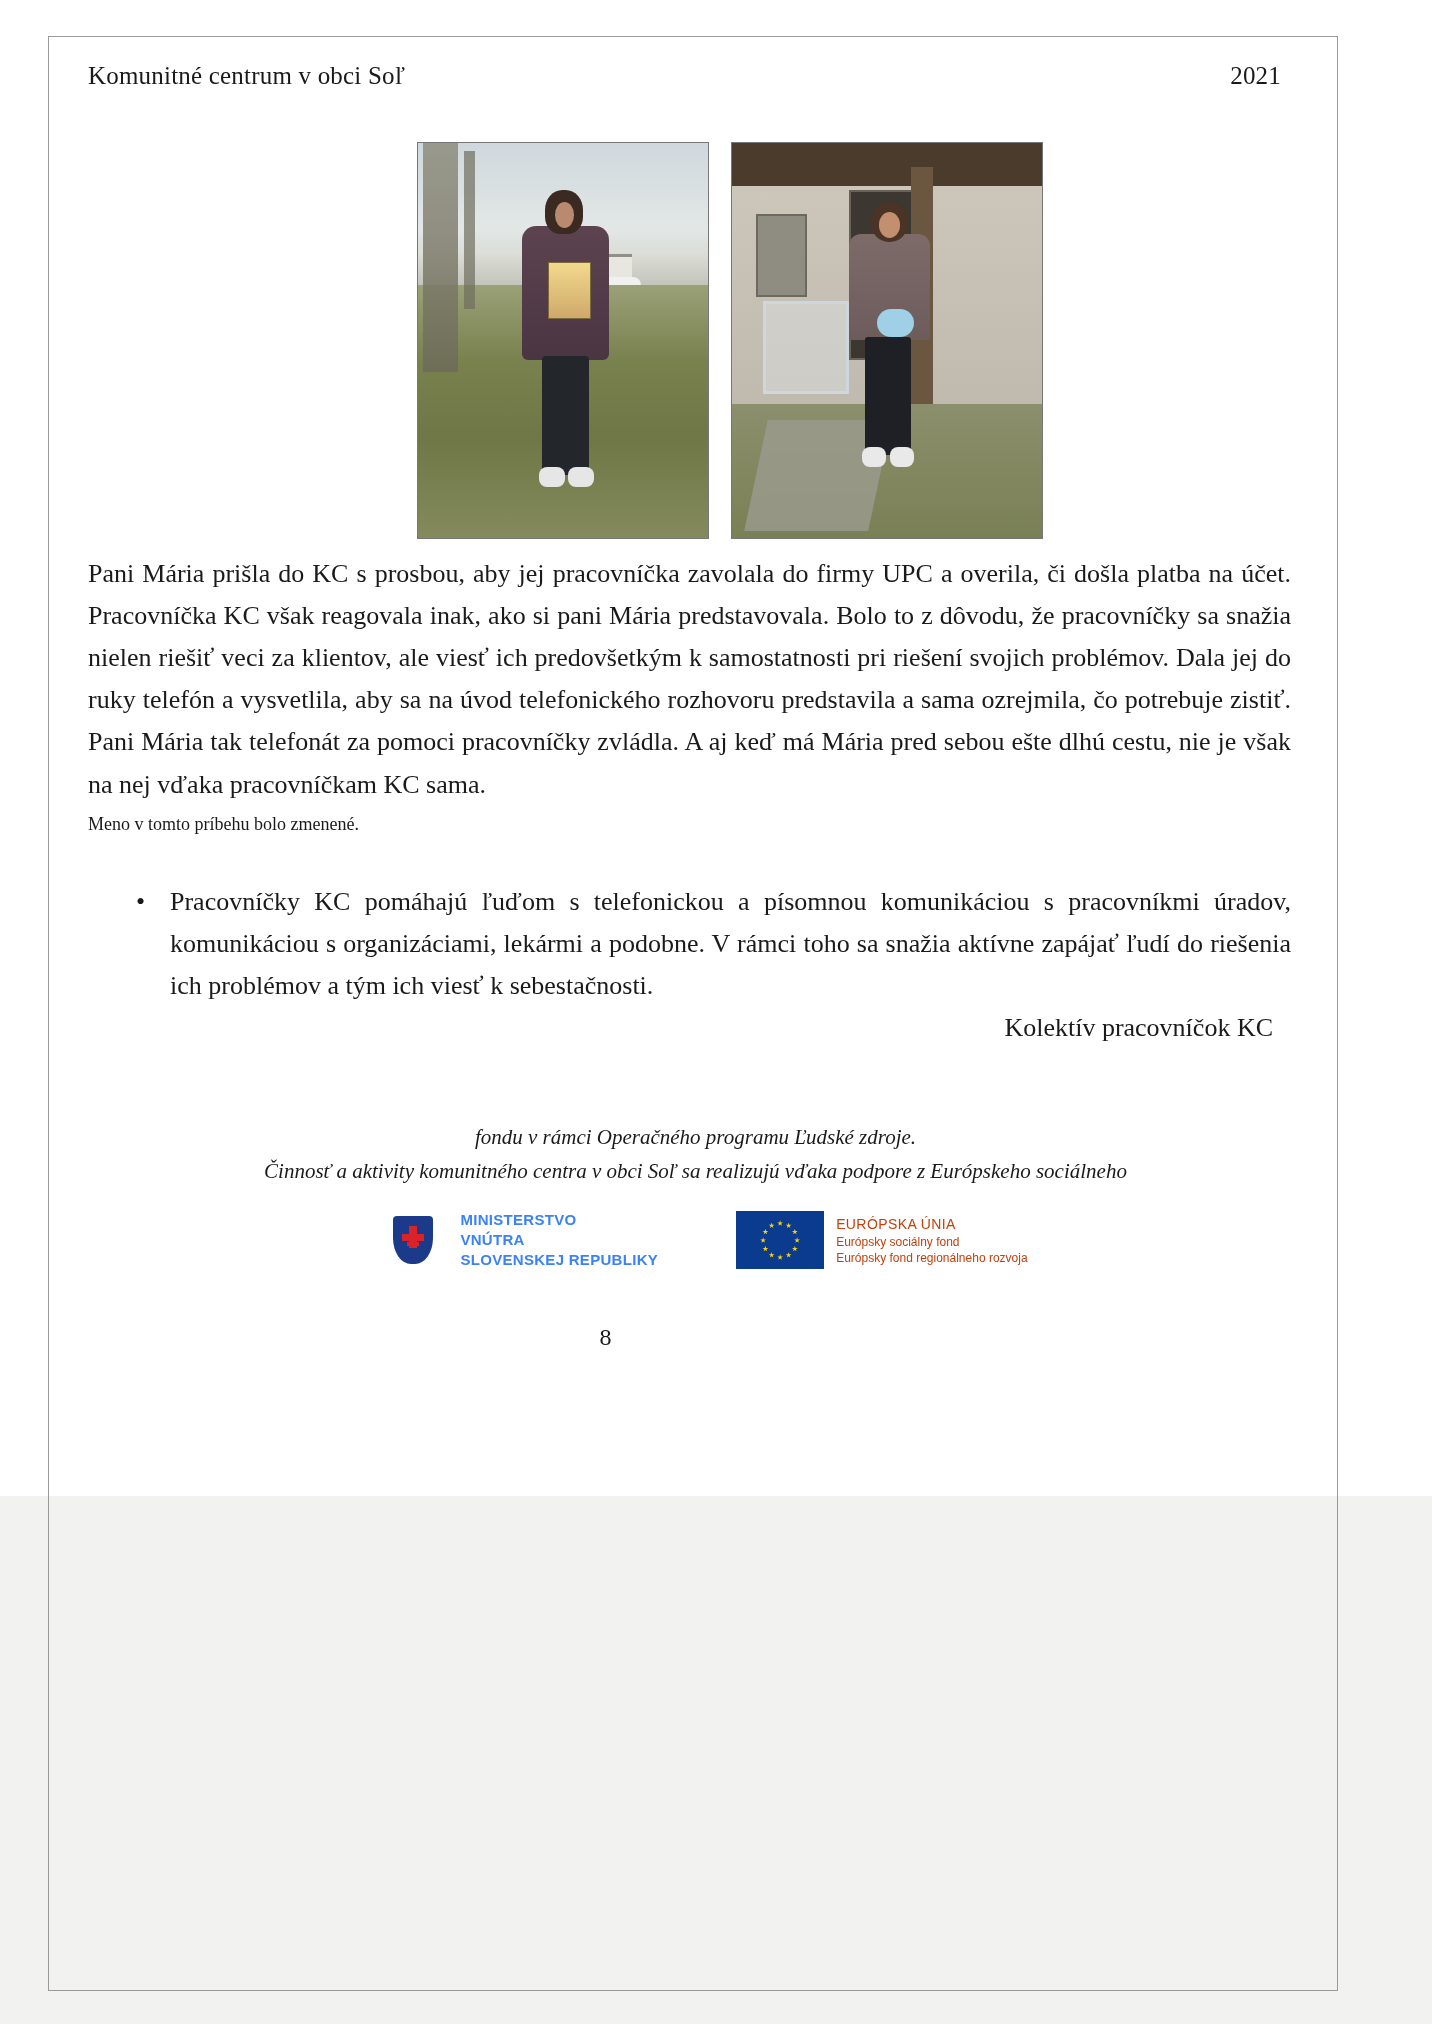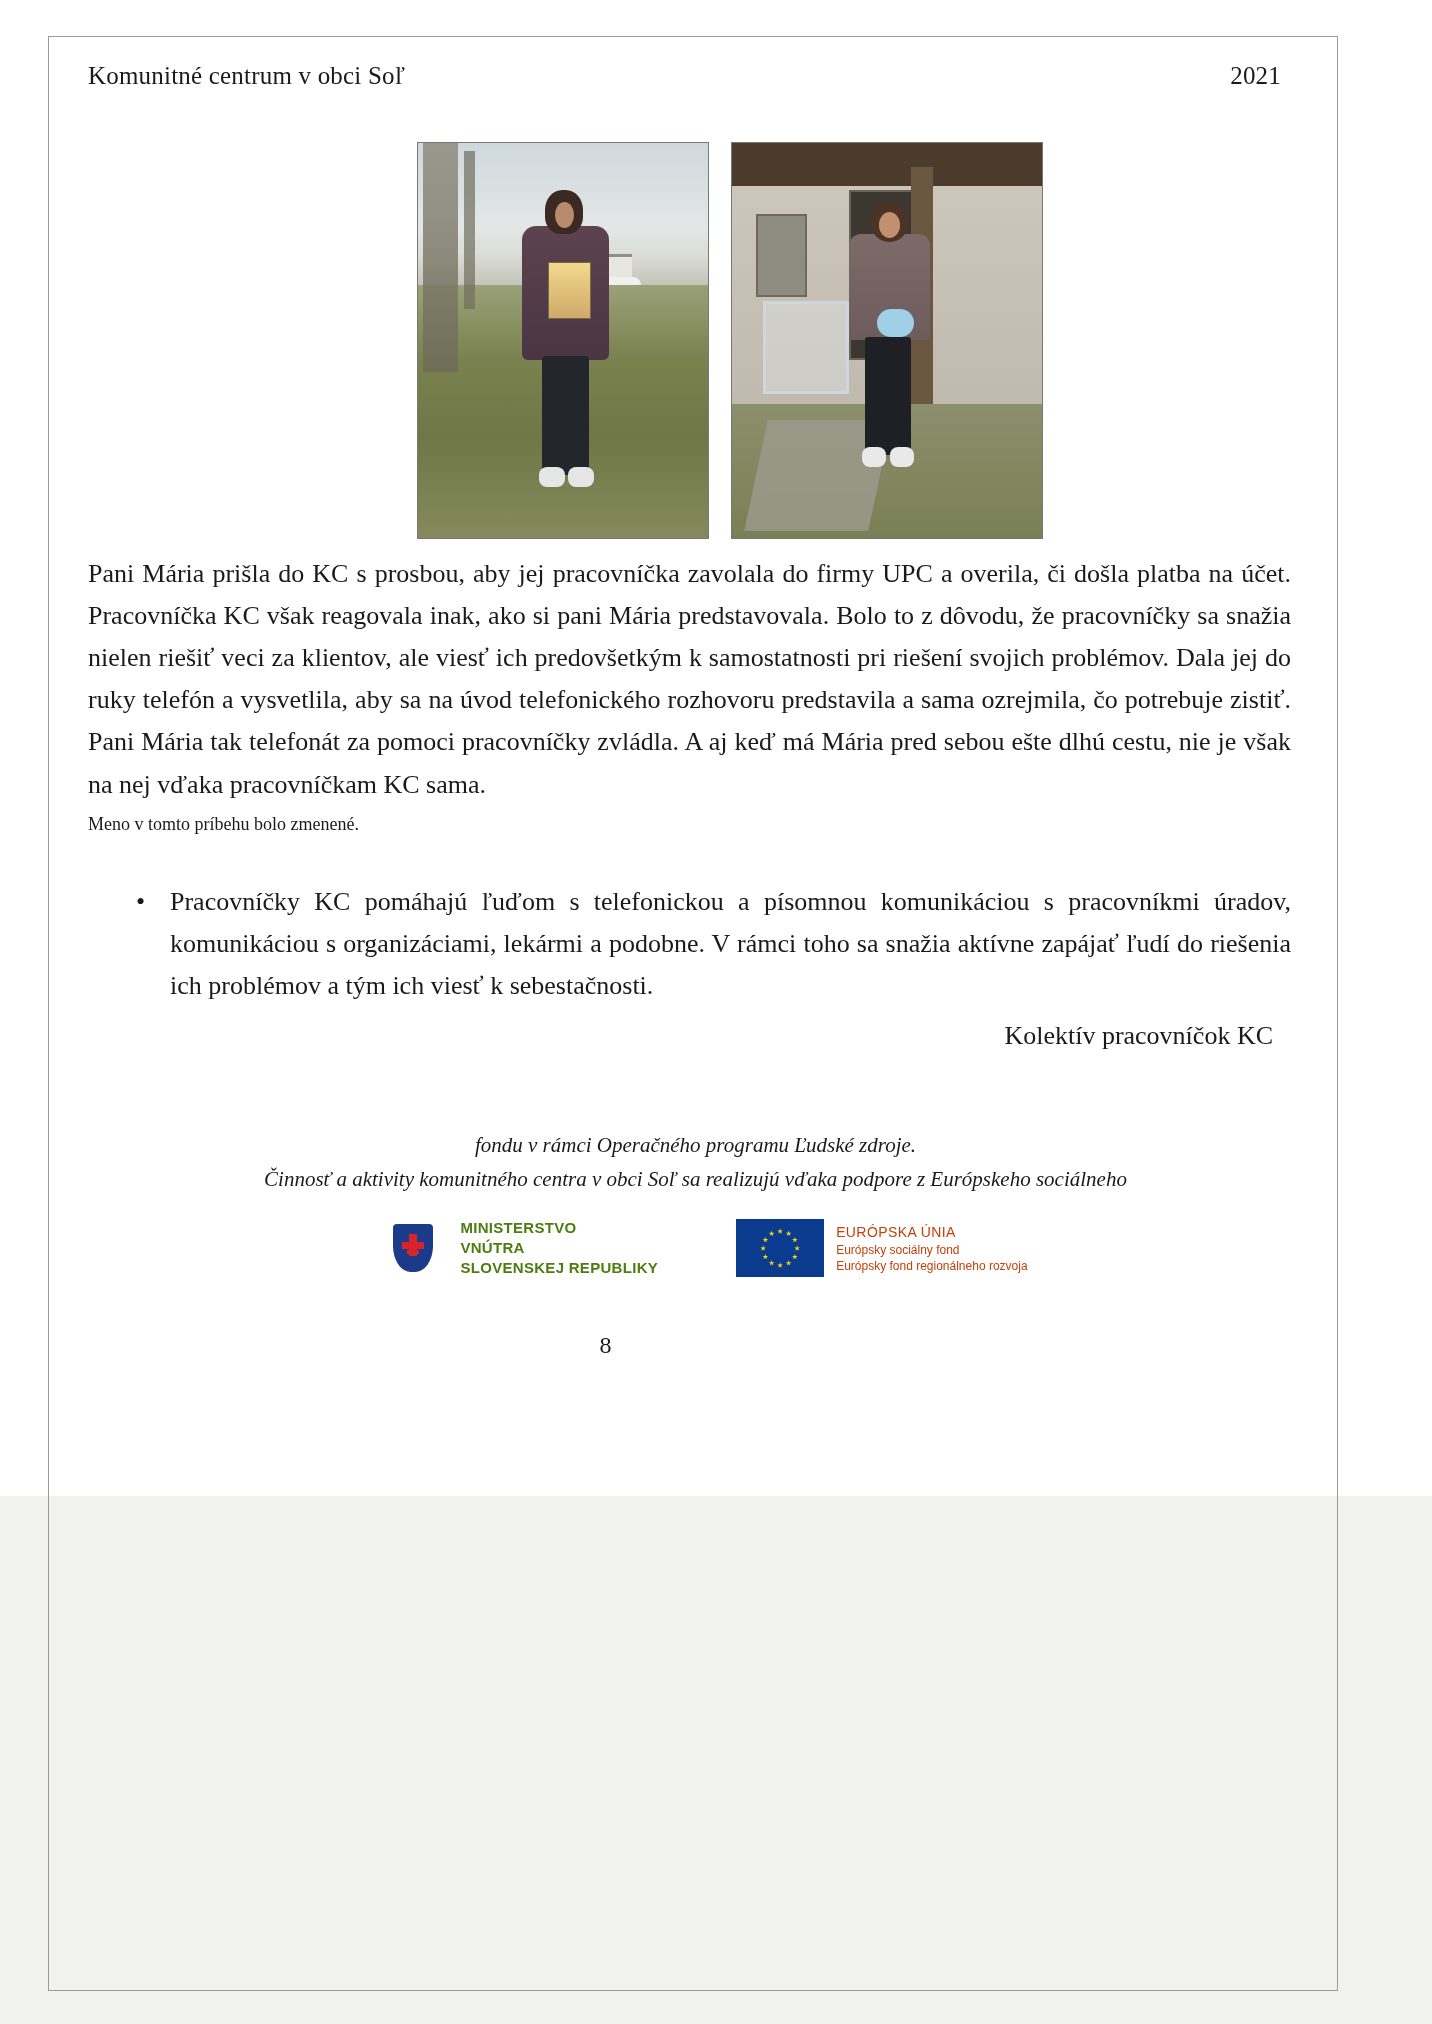--- a/index.html
+++ b/index.html
@@ -139,21 +139,21 @@
     font-size: 26px;
     line-height: 1.62;
   }
   .bullet-text {
     font-size: 26px;
     line-height: 1.62;
     text-align: justify;
     flex: 1;
   }
   .signature {
-    margin-top: 14px;
+    margin-top: 6px;
     font-size: 26px;
     text-align: right;
     padding-right: 30px;
   }
 
   
   .funding {
     margin-top: 78px;
     text-align: center;
     font-style: italic;
@@ -184,21 +184,21 @@
       linear-gradient(#d8232a,#d8232a) center/8px 22px no-repeat,
       linear-gradient(#d8232a,#d8232a) center/22px 7px no-repeat;
   }
   .shield::after {
     content: "";
     position: absolute; left: 14px; top: 26px;
     width: 12px; height: 4px; background: #d8232a;
   }
   .min-text {
     font-family: "Liberation Sans", sans-serif;
-    color: #4d7c0f;
+    color: #3b82f6;
     font-size: 15px;
     font-weight: bold;
     line-height: 1.34;
     letter-spacing: .3px;
     margin-left: 17px;
   }
   .logo-eu { display: flex; align-items: center; gap: 12px; }
   .eu-flag {
     width: 88px; height: 58px;
     background: #0b3b8f;

